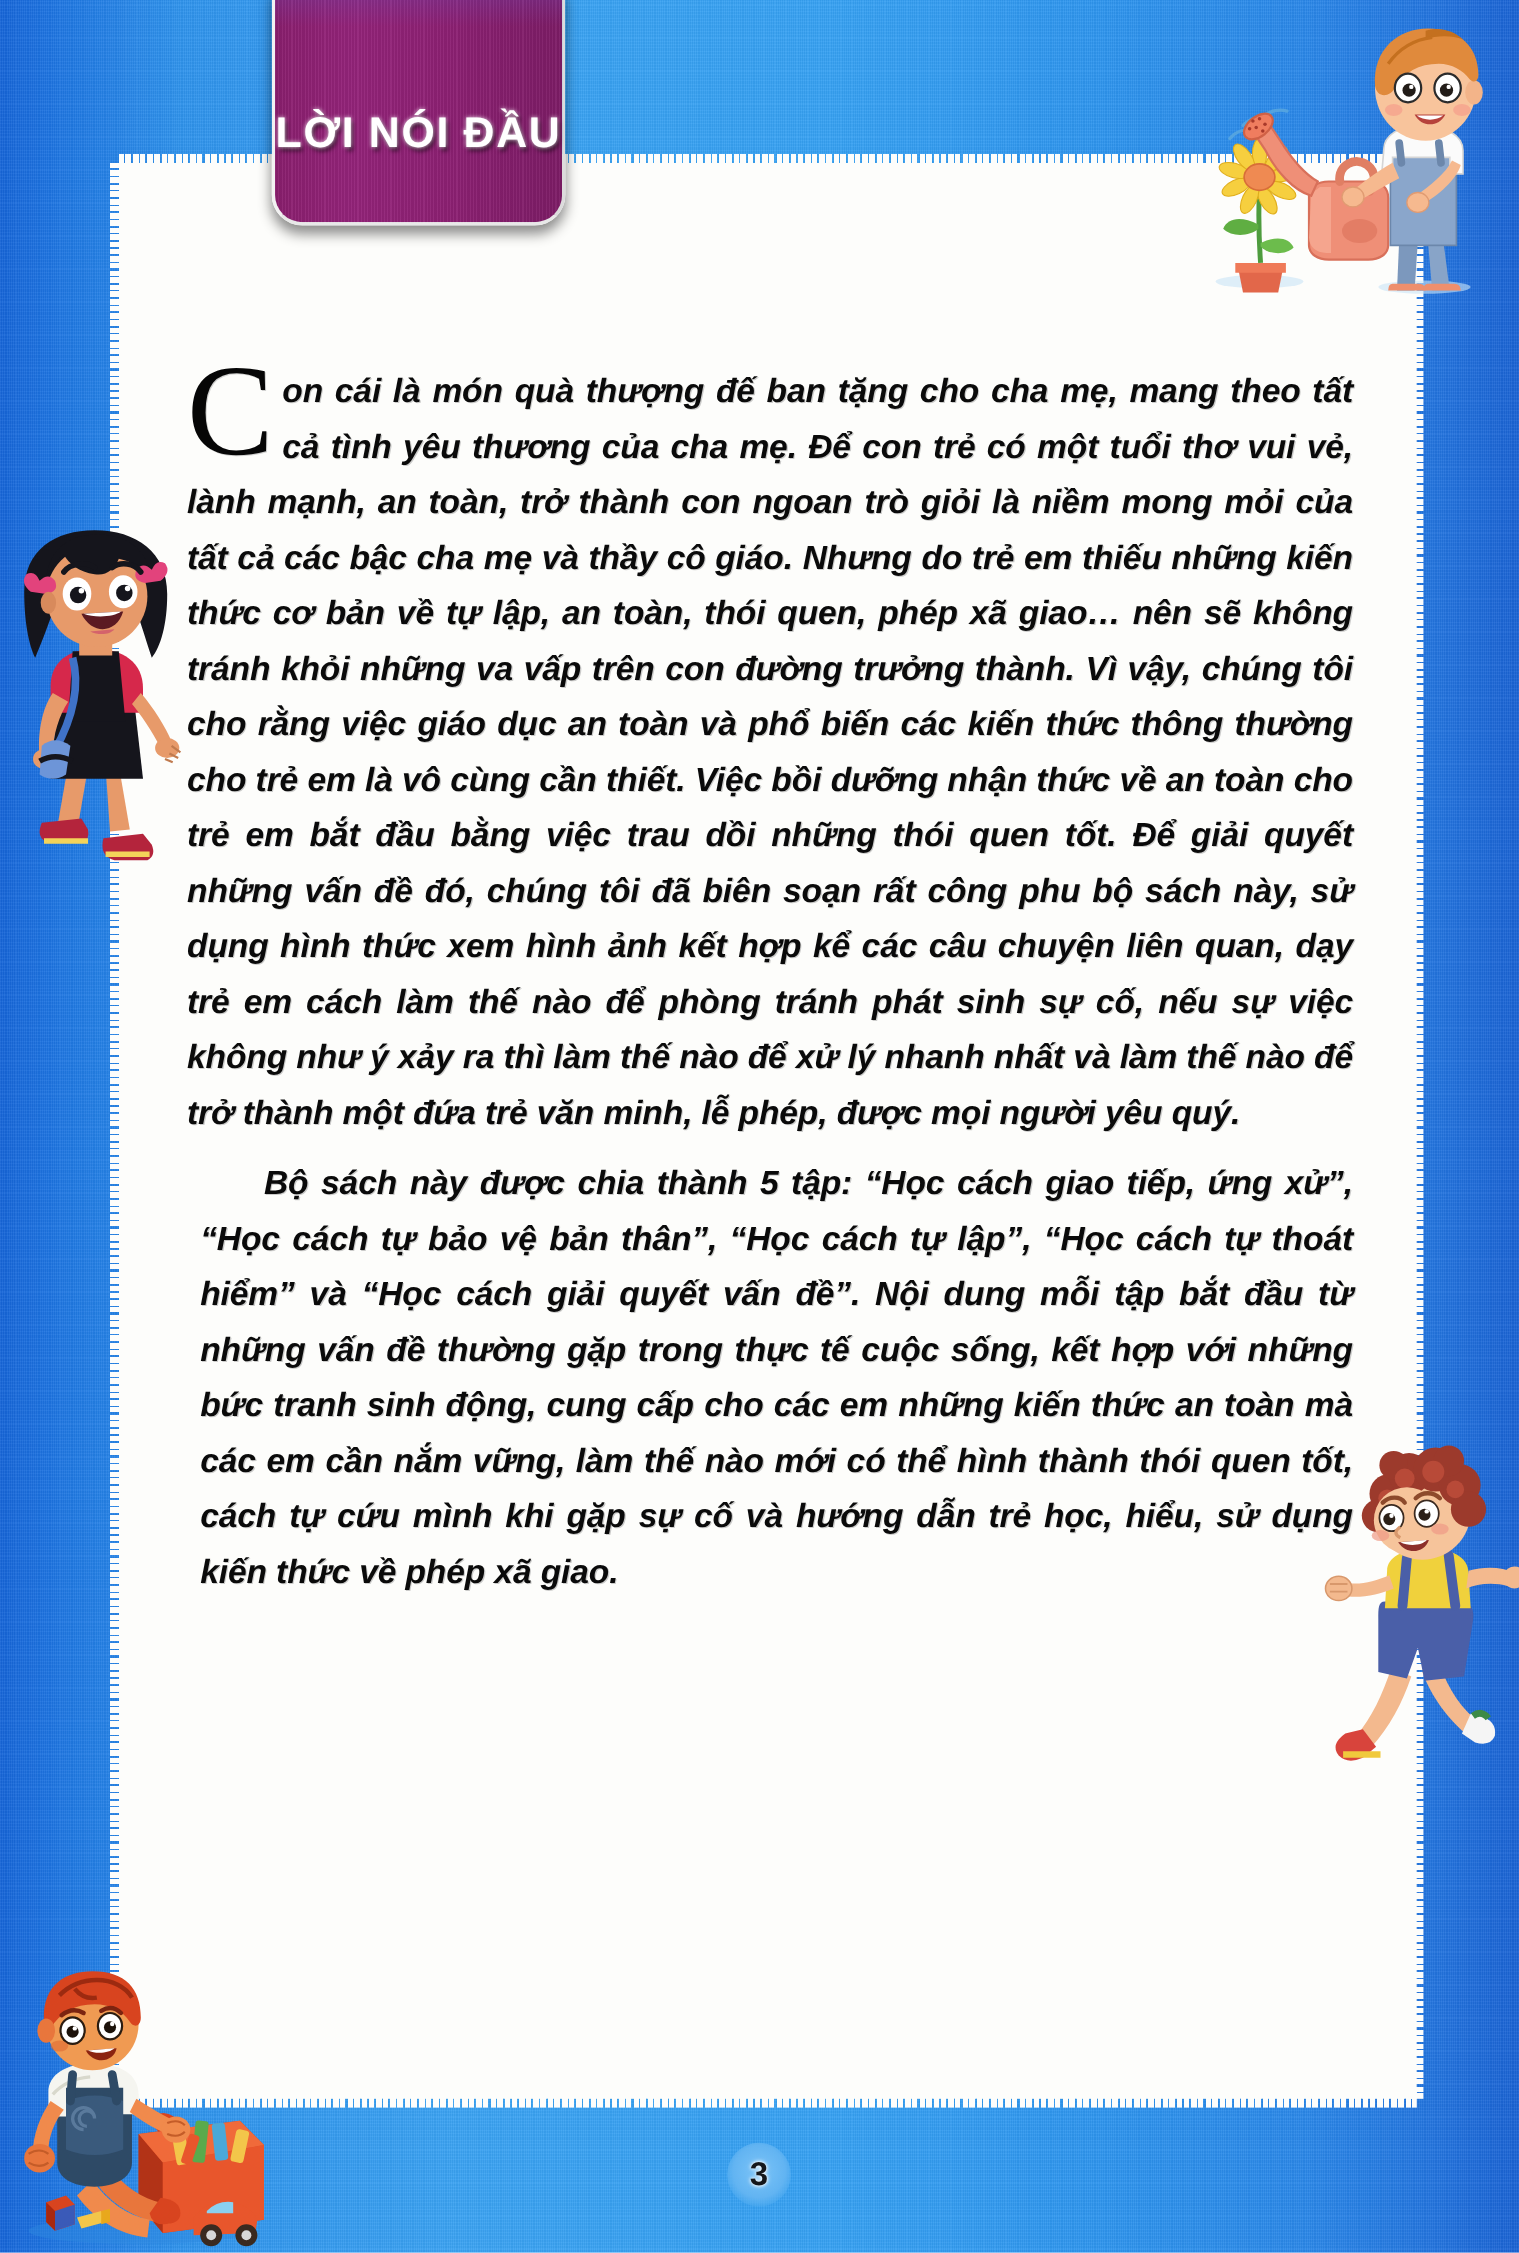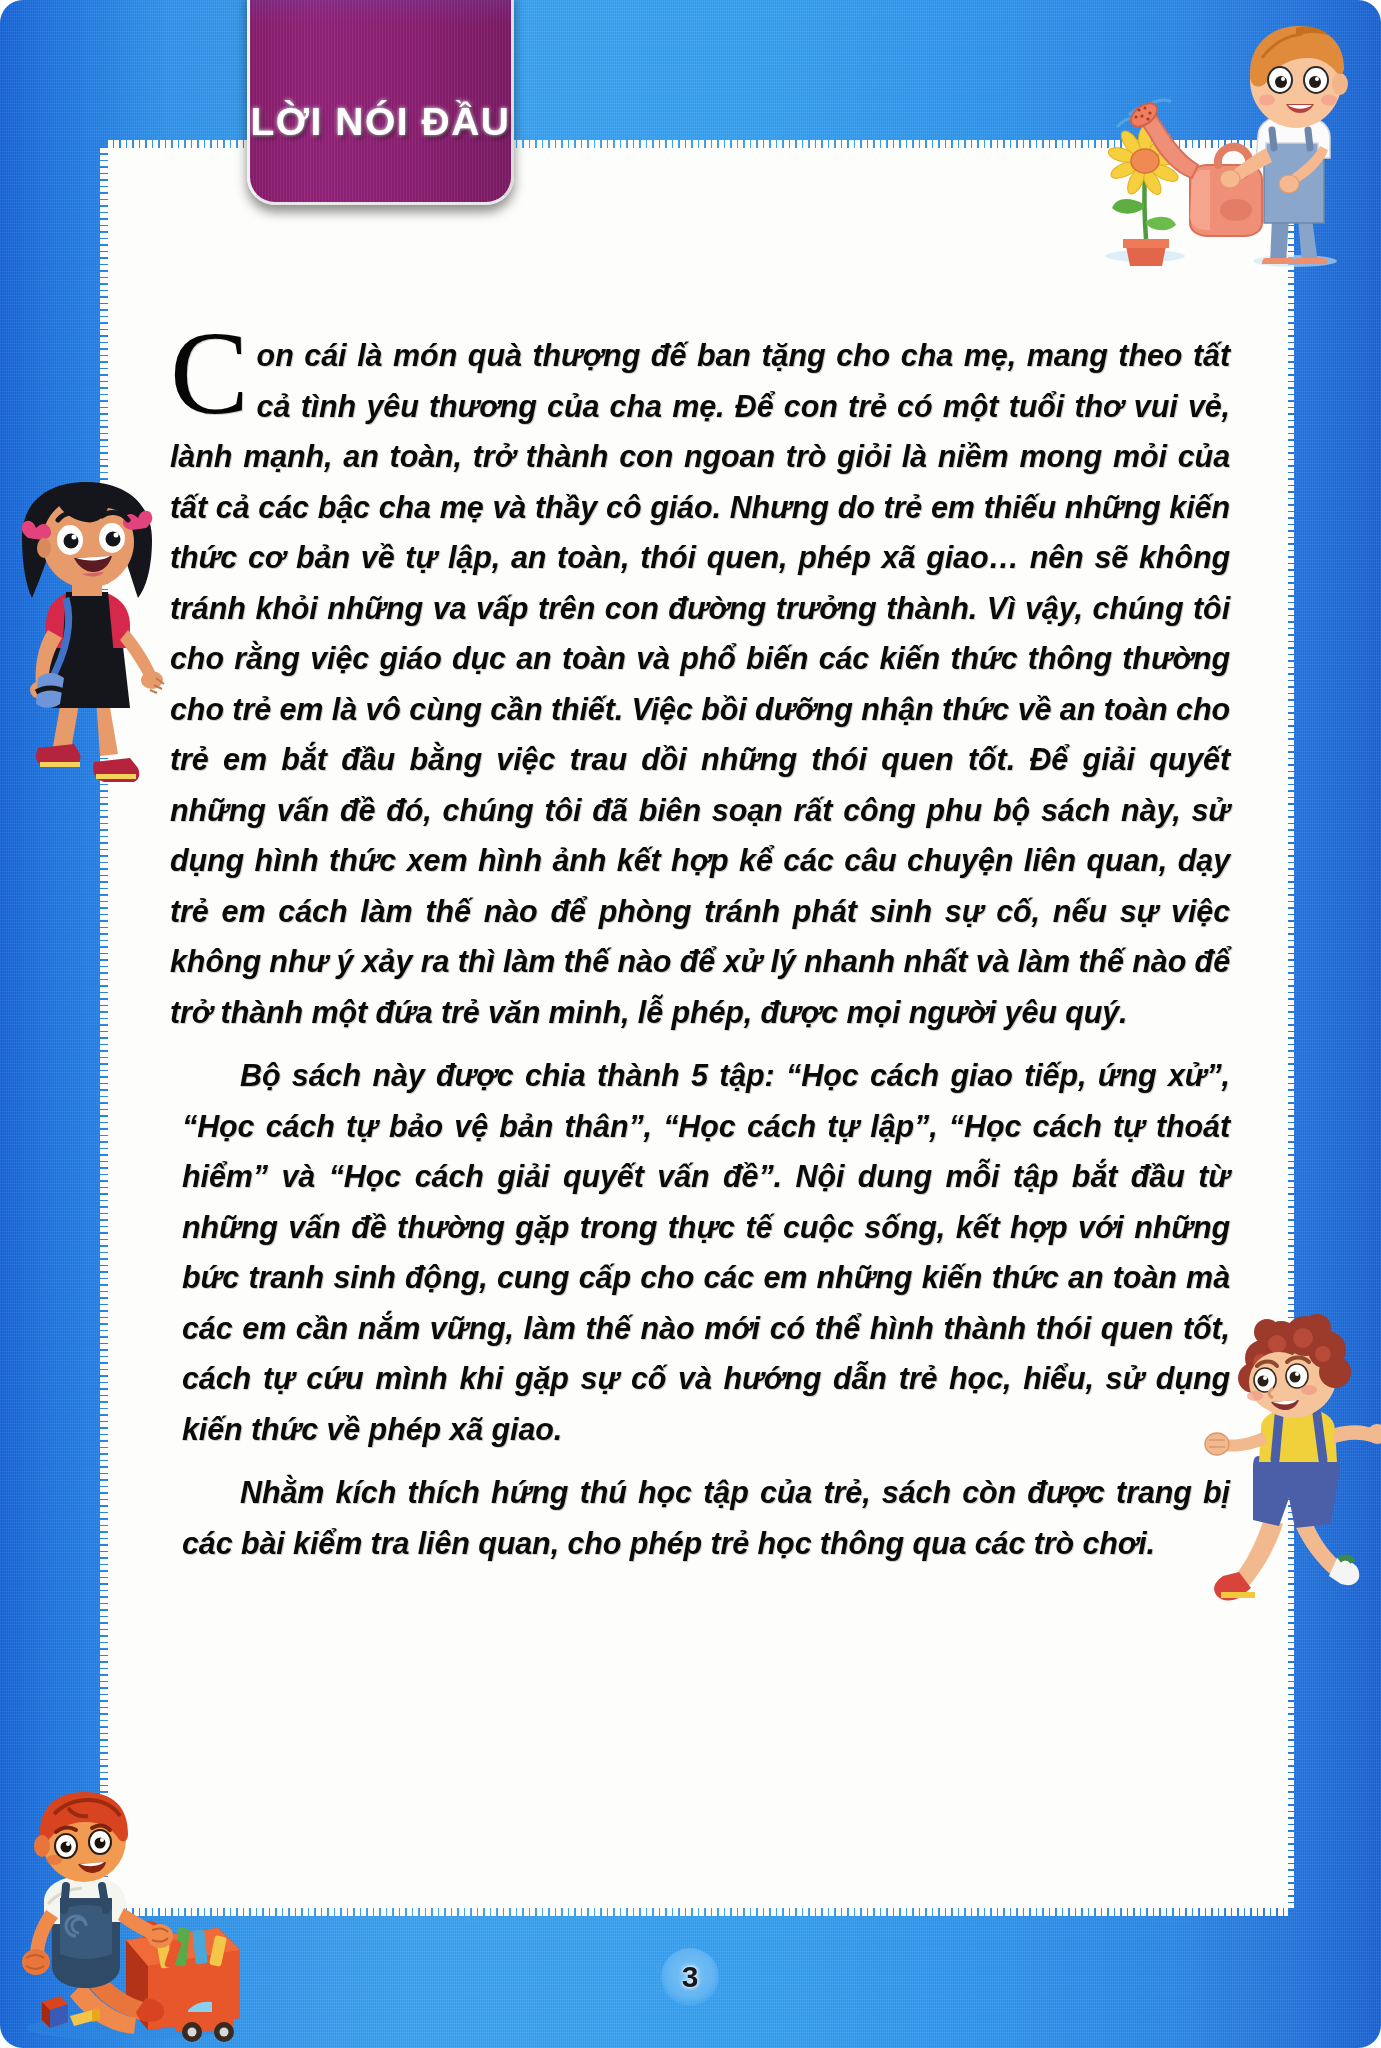--- a/index.html
+++ b/index.html
@@ -20,21 +20,20 @@
         #1565d8 0%,
         #1c72e0 3%,
         #2f93ec 12%,
         #3aa2f2 30%,
         #35a0f2 55%,
         #2e95ee 72%,
         #2a87e8 86%,
         #2272dd 95%,
         #1a63d4 100%);
     overflow: hidden;
-    border-radius: 23px;
   }
 
   
   #page::before {
     content: "";
     position: absolute;
     inset: 0;
     background-image:
       repeating-linear-gradient(90deg, rgba(255,255,255,0.05) 0 1px, rgba(0,0,0,0.02) 1px 2px),
       repeating-linear-gradient(0deg, rgba(255,255,255,0.035) 0 1px, rgba(0,0,0,0.018) 1px 3px);
@@ -223,21 +222,20 @@
   <div class="tear-right"></div>
 
   <div class="banner">
     <div class="banner-text">LỜI NÓI ĐẦU</div>
   </div>
 
   <div class="content">
     <div class="body-text">
       <p class="dropcap-para"><span class="dropcap">C</span><span>on cái là món quà thượng đế ban tặng cho cha mẹ, mang theo tất cả tình yêu thương của cha mẹ. Để con trẻ có một tuổi thơ vui vẻ, lành mạnh, an toàn, trở thành con ngoan trò giỏi là niềm mong mỏi của tất cả các bậc cha mẹ và thầy cô giáo. Nhưng do trẻ em thiếu những kiến thức cơ bản về tự lập, an toàn, thói quen, phép xã giao… nên sẽ không tránh khỏi những va vấp trên con đường trưởng thành. Vì vậy, chúng tôi cho rằng việc giáo dục an toàn và phổ biến các kiến thức thông thường cho trẻ em là vô cùng cần thiết. Việc bồi dưỡng nhận thức về an toàn cho trẻ em bắt đầu bằng việc trau dồi những thói quen tốt. Để giải quyết những vấn đề đó, chúng tôi đã biên soạn rất công phu bộ sách này, sử dụng hình thức xem hình ảnh kết hợp kể các câu chuyện liên quan, dạy trẻ em cách làm thế nào để phòng tránh phát sinh sự cố, nếu sự việc không như ý xảy ra thì làm thế nào để xử lý nhanh nhất và làm thế nào để trở thành một đứa trẻ văn minh, lễ phép, được mọi người yêu quý.</span></p>
       <p class="indent">Bộ sách này được chia thành 5 tập: “Học cách giao tiếp, ứng xử”, “Học cách tự bảo vệ bản thân”, “Học cách tự lập”, “Học cách tự thoát hiểm” và “Học cách giải quyết vấn đề”. Nội dung mỗi tập bắt đầu từ những vấn đề thường gặp trong thực tế cuộc sống, kết hợp với những bức tranh sinh động, cung cấp cho các em những kiến thức an toàn mà các em cần nắm vững, làm thế nào mới có thể hình thành thói quen tốt, cách tự cứu mình khi gặp sự cố và hướng dẫn trẻ học, hiểu, sử dụng kiến thức về phép xã giao.</p>
-      <p class="indent">Nhằm kích thích hứng thú học tập của trẻ, sách còn được trang bị các bài kiểm tra liên quan, cho phép trẻ học thông qua các trò chơi.</p>
     </div>
   </div>
 
   <div class="page-number">
     <span>3</span>
   </div>
 
   <div class="art art-watering">
     <svg viewBox="0 0 340 250" width="340" height="250">
 

